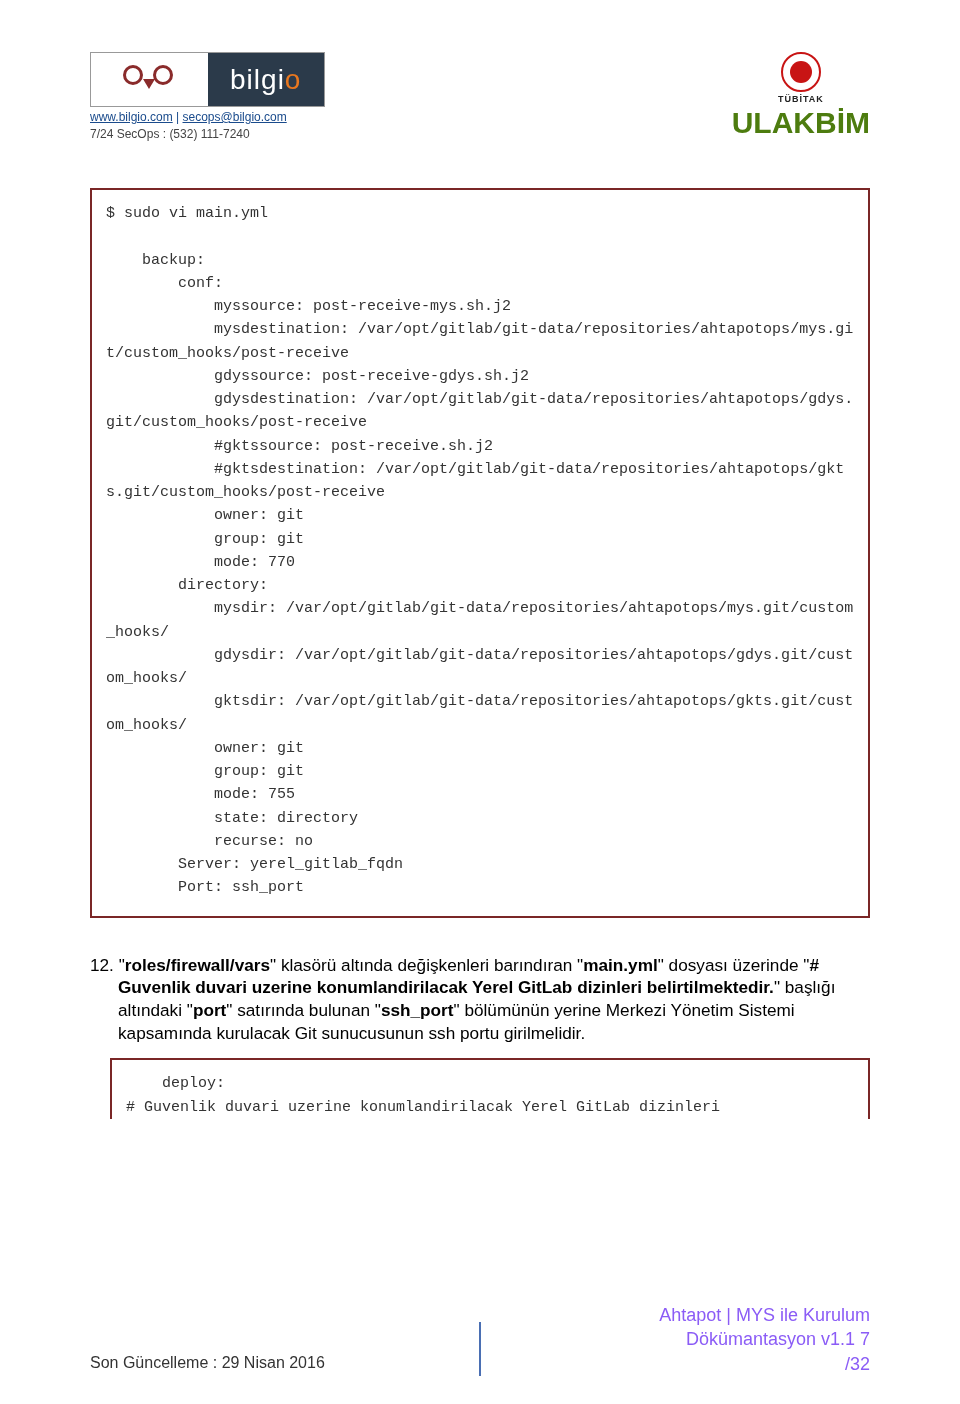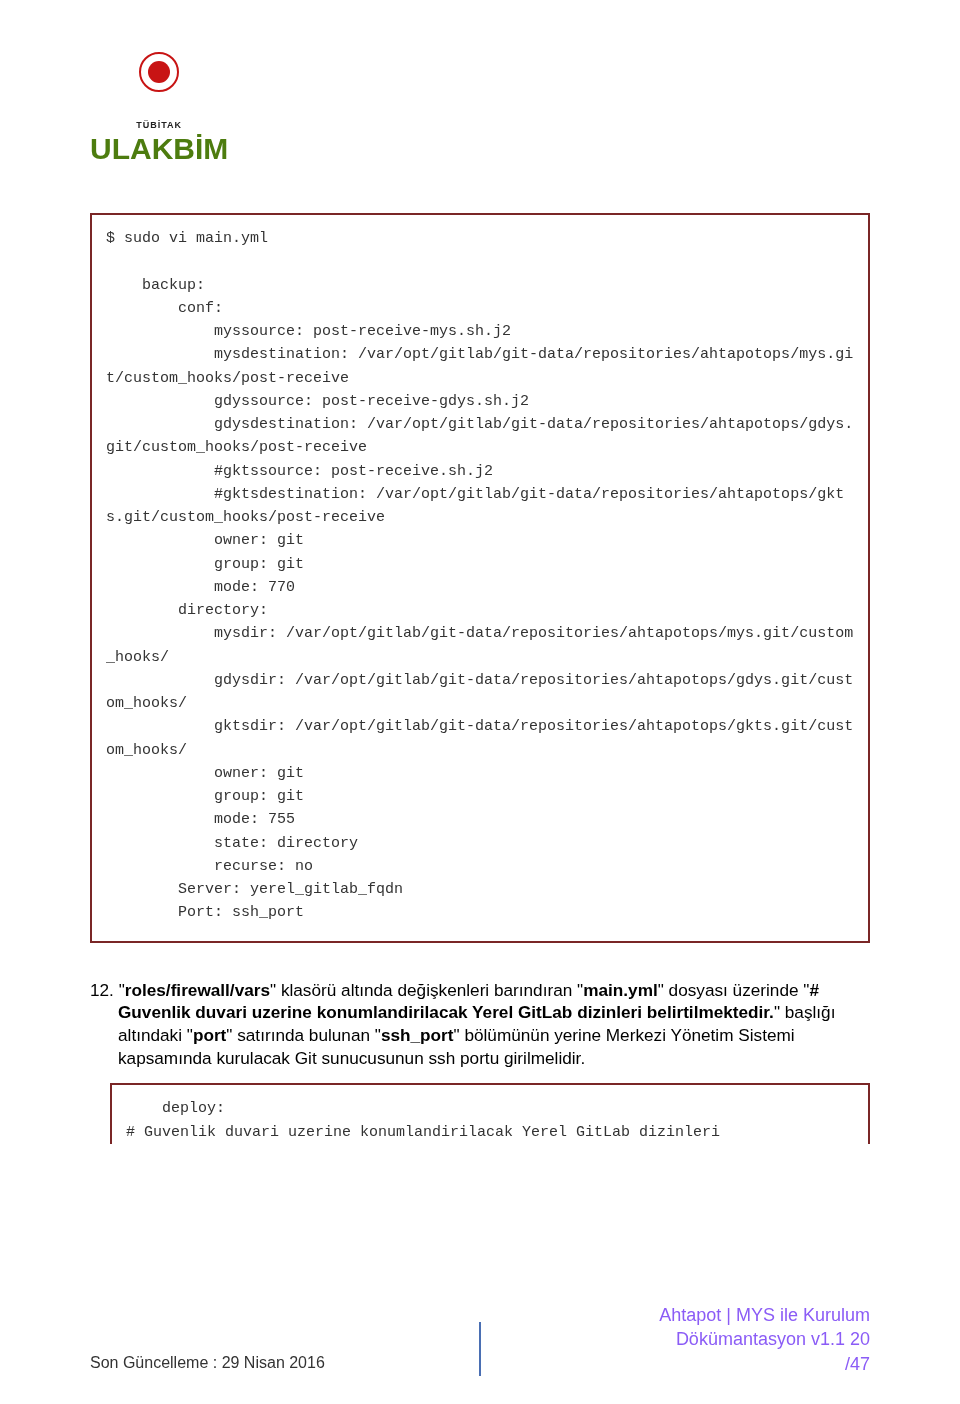--- a/index.html
+++ b/index.html
@@ -39,21 +39,21 @@
     font-size: 28px;
     font-weight: 300;
     letter-spacing: 1px;
   }
   .bilgio-part .o { color: #e8771f; }
   .meta-line { font-size: 12px; color: #1a4b8c; }
   .meta-line a { color: #1a4b8c; text-decoration: underline; }
   .phone-line { font-size: 12px; color: #444; }
 
   .header-right { display:flex; flex-direction:column; align-items:center; gap:2px; }
-  .tubitak-badge { display:flex; flex-direction:column; align-items:center;gap:26px; }
+  .tubitak-badge { display:flex; flex-direction:column; align-items:center; }
   .tubitak-circle { width:40px;height:40px;border-radius:50%;border:2px solid #c81414;display:flex;align-items:center;justify-content:center;}
   .tubitak-inner { width:22px;height:22px;border-radius:50%;background:#c81414; }
   .tubitak-text { font-size:9px; font-weight:bold; color:#222; letter-spacing:1px; margin-top:2px;}
   .ulakbim { font-family: Arial, sans-serif; font-size:30px; font-weight:900; color:#4d7c0f; letter-spacing:0px;}
 
   .code-box {
     border: 2px solid #7a2626;
     padding: 12px 14px 16px 14px;
     font-family: "Courier New", Courier, monospace;
     font-size: 15px;
@@ -87,20 +87,39 @@
   .footer-left { font-size: 16px; color:#333; padding-bottom:4px; }
   .footer-divider { width: 2px; height: 54px; background:#4a6fb3; margin: 0 22px; }
   .footer-right { text-align:right; font-size:18px; color:#8b5cf6; line-height:1.35; }
 </style>
 </head>
 <body>
 
 <div class="page">
 
   <div class="header-row">
+    <div class="header-left">
+      <div class="logo-box">
+        <div class="owl-part">
+          <div class="owl">
+            <div class="eye l"></div>
+            <div class="eye r"></div>
+            <div class="beak"></div>
+          </div>
+        </div>
+        <div class="bilgio-part">
+          <span>bilgi</span>
+            <span class="o">o</span>
+        </div>
+      </div>
+      <div class="meta-line">
+        <a>www.bilgio.com</a><span> | </span><a>secops@bilgio.com</a>
+      </div>
+      <div class="phone-line">7/24 SecOps : (532) 111-7240</div>
+    </div>
     <div class="header-right">
       <div class="tubitak-badge">
         <div class="tubitak-circle">
             <div class="tubitak-inner"></div>
           </div>
         <div class="tubitak-text">TÜBİTAK</div>
       </div>
       <div class="ulakbim">ULAKBİM</div>
     </div>
   </div>
@@ -137,16 +156,16 @@
   <div class="code-box second">    deploy:
 # Guvenlik duvari uzerine konumlandirilacak Yerel GitLab dizinleri</div>
 
 </div>
 
 <div class="footer">
   <div class="footer-left">Son Güncelleme : 29 Nisan 2016</div>
   <div class="footer-divider"></div>
   <div class="footer-right">
     <div>Ahtapot | MYS ile Kurulum</div>
-    <div>Dökümantasyon v1.1 20</div>
-    <div>/47</div>
+    <div>Dökümantasyon v1.1 7</div>
+    <div>/32</div>
   </div>
 </div>
 
 </body></html>

